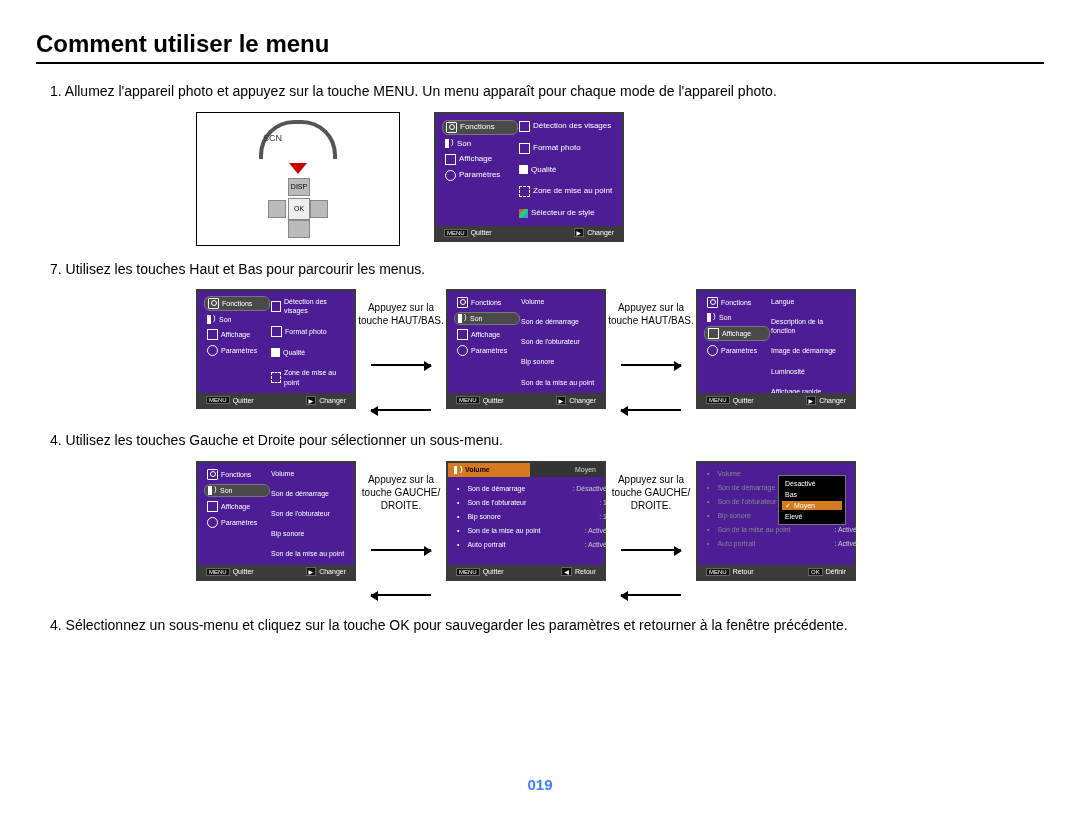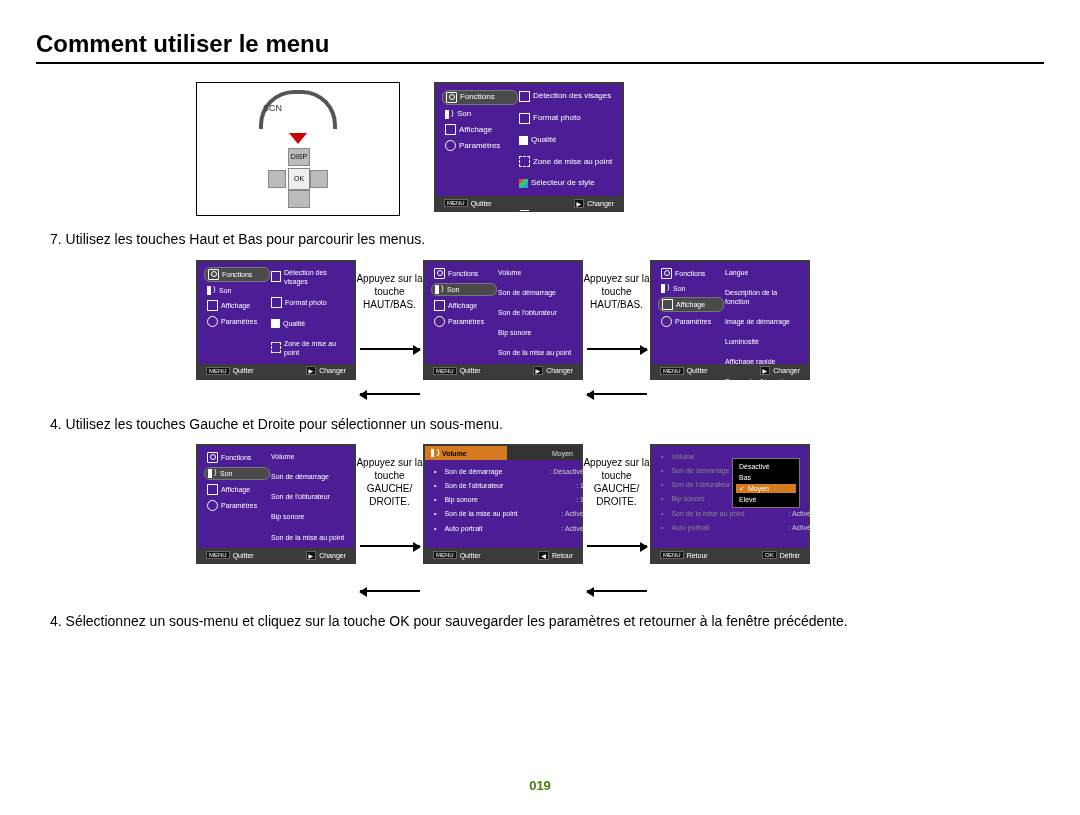--- a/index.html
+++ b/index.html
@@ -42,41 +42,42 @@
   .i-sound:after{content:")";color:#fff;position:absolute;left:6px;top:-2px;font-size:8px;}
   .i-display{width:9px;height:7px;border:1px solid #fff;}
   .i-gear{width:8px;height:8px;border:1px solid #fff;border-radius:50%;}
   .i-face{width:8px;height:8px;border:1px solid #fff;}
   .i-size{width:9px;height:7px;border:1px solid #fff;font-size:5px;line-height:6px;text-align:center;}
   .i-quality{width:9px;height:7px;background:#fff;}
   .i-focus{width:8px;height:8px;border:1px dashed #fff;}
   .i-style{width:9px;height:8px;background:linear-gradient(135deg,#e74c3c 33%,#2ecc71 33% 66%,#3498db 66%);}
   .i-mic{width:6px;height:9px;border:1px solid #fff;border-radius:3px 3px 2px 2px;}
   
-  .between{width:67px;display:flex;flex-direction:column;align-items:center;justify-content:center;font-size:10px;text-align:center;line-height:1.3;color:#000;padding-top:12px;gap:31px;}
+  .between{width:90px;display:flex;flex-direction:column;align-items:center;justify-content:center;font-size:10px;text-align:center;line-height:1.3;color:#000;padding-top:12px;gap:31px;}
   .h-arrow{width:60px;height:0;border-top:2px solid #000;position:relative;margin:6px 0;}
   .h-arrow.rt:after{content:"";position:absolute;right:-1px;top:-5px;border-left:8px solid #000;border-top:5px solid transparent;border-bottom:5px solid transparent;}
   .h-arrow.lf:after{content:"";position:absolute;left:-1px;top:-5px;border-right:8px solid #000;border-top:5px solid transparent;border-bottom:5px solid transparent;}
-  .page-num{position:absolute;bottom:22px;left:50%;transform:translateX(-50%);font-size:13px;font-weight:700;color:#4d7c0f;}
+  .page-num{position:absolute;bottom:22px;left:50%;transform:translateX(-50%);font-size:15px;font-weight:700;color:#3b82f6;}
   .options-box{position:absolute;right:8px;top:12px;width:60px;background:#000;border:1px solid #777;display:flex;flex-direction:column;gap:2px;padding:3px;font-size:7px;}
   .opt{padding:1px 3px;}
   .opt.selh{background:#d67a1f;}
   .chk{display:inline-block;width:7px;height:7px;margin-right:2px;color:#fff;}
   .header-bar{position:absolute;left:0;top:0;right:0;height:14px;display:flex;}
   .header-bar .hlabel{flex:0 0 76px;background:#d67a1f;color:#000;font-weight:600;display:flex;align-items:center;padding-left:6px;}
   .header-bar .hval{flex:1;background:#333;display:flex;align-items:center;justify-content:flex-end;padding-right:8px;color:#ddd;}
   .menu.with-header .mcol-l,.menu.with-header .mcol-r{top:20px;}
 </style>
 </head>
 <body>
 
 <div class="page">
   <h1>Comment utiliser le menu</h1>
   <hr class="hr">
 
+  <p class="step">1. Allumez l'appareil photo et appuyez sur la touche MENU.  Un menu apparaît pour chaque mode de l'appareil photo.</p>
   <div class="row" style="gap:34px;">
     <div class="cam">
       <div class="cam-inner">
         <div class="dial">SCN</div>
         <div class="arrow-down"></div>
         <div class="dpad">
           <div class="dbtn up">DISP</div>
           <div class="dbtn dn"></div>
           <div class="dbtn lf"></div>
           <div class="dbtn rt"></div>

